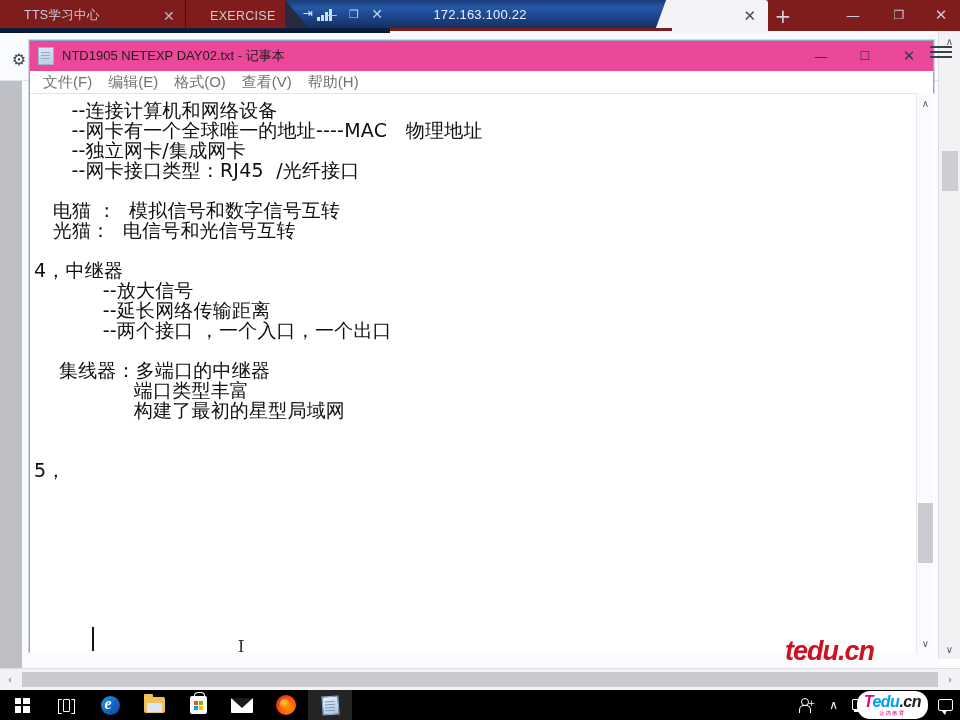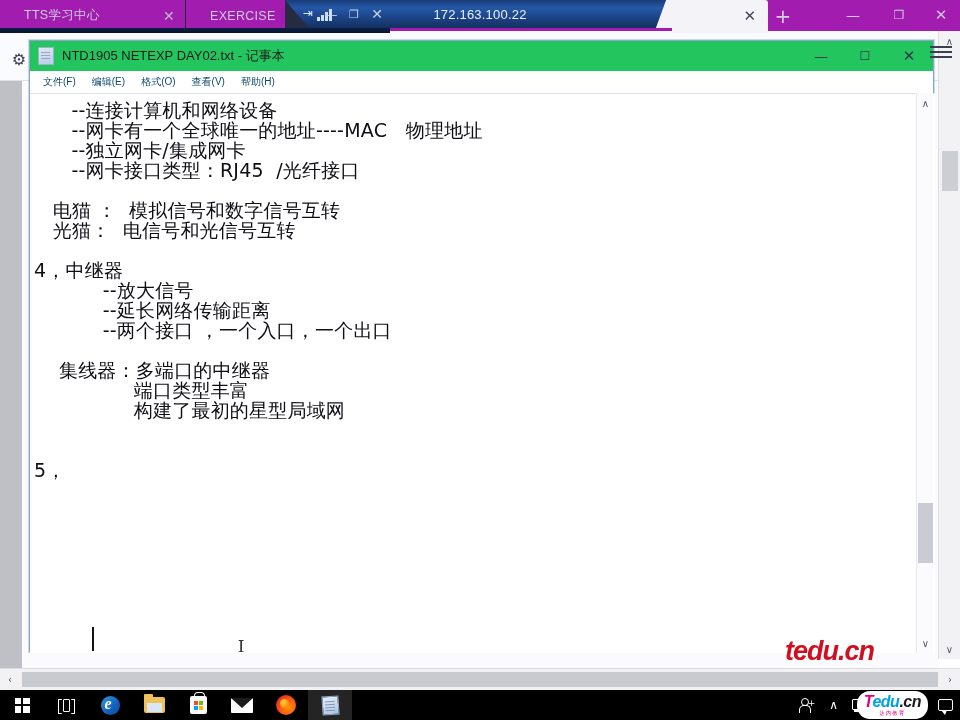--- a/index.html
+++ b/index.html
@@ -14,21 +14,21 @@
   #browser-window {
     position: absolute; left: 0; top: 0;
     width: 960px; height: 690px;
     background: #222740;
   }
 
   
   #tab-strip {
     position: absolute; left: 0; top: 0;
     width: 960px; height: 31px;
-    background: #a21caf;
+    background: #7f1d1d;
     display: flex; align-items: flex-end;
   }
   .browser-tab {
     height: 31px;
     display: flex; align-items: center;
     padding: 0 10px 0 24px;
     color: #c9ccdb;
     font-size: 12.5px;
     letter-spacing: .3px;
     position: relative;
@@ -215,21 +215,21 @@
   
   #notepad-window {
     position: absolute; left: 29px; top: 40px;
     width: 905px; height: 612px;
     background: #ffffff;
     border: 1px solid #8aa6c8;
     box-shadow: 0 0 0 1px rgba(120,150,190,.35);
   }
   #notepad-titlebar {
     height: 30px; width: 100%;
-    background: #22c55e;
+    background: #ec4899;
     display: flex; align-items: center;
     position: relative;
   }
   #notepad-icon {
     width: 16px; height: 18px;
     margin-left: 8px; margin-right: 8px;
     background: linear-gradient(160deg,#dfe8f5,#b9cde6);
     border: 1px solid #9ab0cc;
     position: relative; flex: none;
   }
@@ -250,21 +250,21 @@
   #np-max  { right: 46px; font-size: 12px; }
   #np-close{ right: 2px;  font-size: 15px; }
 
   #notepad-menubar {
     height: 22px; width: 100%;
     background: #ffffff;
     display: flex; align-items: center;
     padding-left: 6px; gap: 2px;
   }
   .menu-item {
-    font-size: 10px; color: #0c4a6e;
+    font-size: 15px; color: #737373;
     padding: 2px 7px; white-space: nowrap;
   }
 
   #notepad-body {
     position: absolute; left: 0; top: 52px;
     width: 905px; height: 560px;
     background: #ffffff;
     border-top: 1px solid #dfe3ec;
     overflow: hidden;
   }

